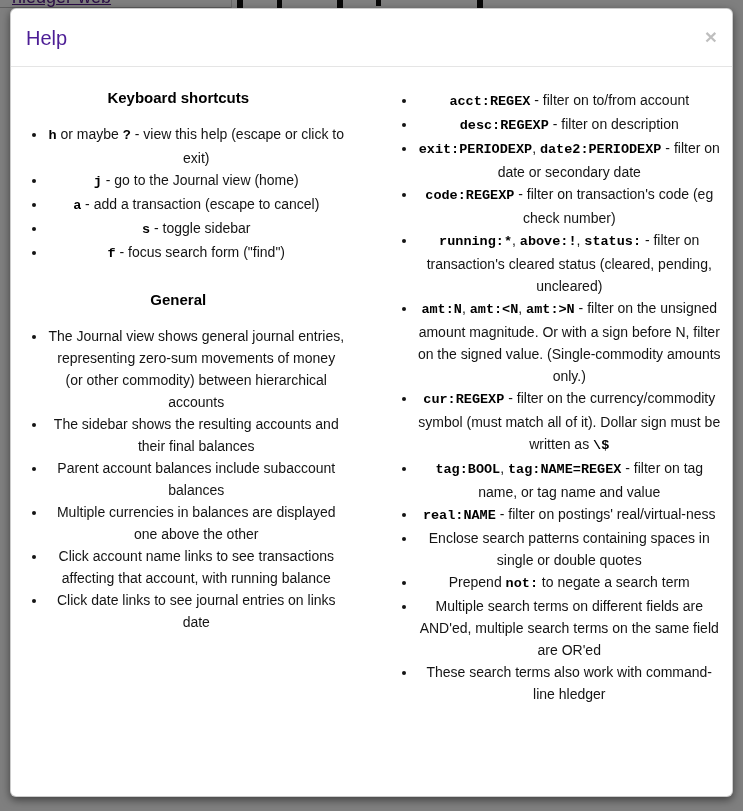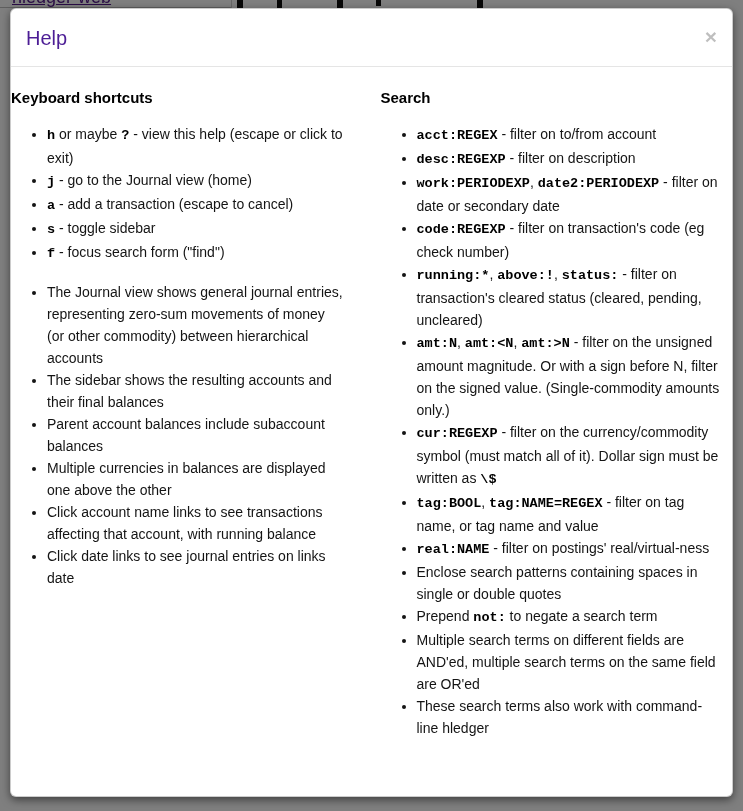--- a/index.html
+++ b/index.html
@@ -53,21 +53,21 @@
     float: right;
     background: none; border: 0; cursor: pointer;
     font-size: 21px; font-weight: bold; line-height: 20px;
     color: #000; opacity: 0.25;
     font-family: "Liberation Sans", sans-serif;
     margin-top: 2px;
   }
   .modal-body {
     display: flex;
     padding: 6px 8px 40px 0;
-    font-size: 14px; line-height: 22px;
+    font-size: 14px; line-height: 22px; text-align: center;
   }
   .col { width: 50%; }
   .col-left  { padding-right: 22px; }
   .col-right { padding-left: 13px; padding-right: 2px; }
 
   .col h3 {
     font-size: 15px; font-weight: bold; color: #000;
     margin: 26px 0 16px 0; line-height: 18px;
   }
   .col h3:first-child { margin-top: 16px; }
@@ -103,35 +103,35 @@
   <div class="modal-body">
     <div class="col col-left" id="col-left">
         <h3>Keyboard shortcuts</h3>
         <ul>
           <li><code class="tok">h</code> or maybe <code class="tok">?</code> - view this help (escape or click to exit)</li>
           <li><code class="tok">j</code> - go to the Journal view (home)</li>
           <li><code class="tok">a</code> - add a transaction (escape to cancel)</li>
           <li><code class="tok">s</code> - toggle sidebar</li>
           <li><code class="tok">f</code> - focus search form ("find")</li>
         </ul>
+        <h3>General</h3>
         <ul>
           <li>The Journal view shows general journal entries, representing zero-sum movements of money (or other commodity) between hierarchical accounts</li>
           <li>The sidebar shows the resulting accounts and their final balances</li>
           <li>Parent account balances include subaccount balances</li>
           <li>Multiple currencies in balances are displayed one above the other</li>
           <li>Click account name links to see transactions affecting that account, with running balance</li>
           <li>Click date links to see journal entries on links date</li>
         </ul>
       </div>
     <div class="col col-right" id="col-right">
-        <h3>Search</h3>
         <ul>
           <li><code class="tok">acct:REGEX</code> - filter on to/from account</li>
           <li><code class="tok">desc:REGEXP</code> - filter on description</li>
-          <li><code class="tok">work:PERIODEXP</code>, <code class="tok">date2:PERIODEXP</code> - filter on date or secondary date</li>
+          <li><code class="tok">exit:PERIODEXP</code>, <code class="tok">date2:PERIODEXP</code> - filter on date or secondary date</li>
           <li><code class="tok">code:REGEXP</code> - filter on transaction's code (eg check number)</li>
           <li><code class="tok">running:*</code>, <code class="tok">above:!</code>, <code class="tok">status:</code> - filter on transaction's cleared status (cleared, pending, uncleared)</li>
           <li><code class="tok">amt:N</code>, <code class="tok">amt:&lt;N</code>, <code class="tok">amt:&gt;N</code> - filter on the unsigned amount magnitude. Or with a sign before N, filter on the signed value. (Single-commodity amounts only.)</li>
           <li><code class="tok">cur:REGEXP</code> - filter on the currency/commodity symbol (must match all of it). Dollar sign must be written as <code class="tok">\$</code></li>
           <li><code class="tok">tag:BOOL</code>, <code class="tok">tag:NAME=REGEX</code> - filter on tag name, or tag name and value</li>
           <li><code class="tok">real:NAME</code> - filter on postings' real/virtual-ness</li>
           <li>Enclose search patterns containing spaces in single or double quotes</li>
           <li>Prepend <code class="tok">not:</code> to negate a search term</li>
           <li>Multiple search terms on different fields are AND'ed, multiple search terms on the same field are OR'ed</li>
           <li>These search terms also work with command-line hledger</li>

